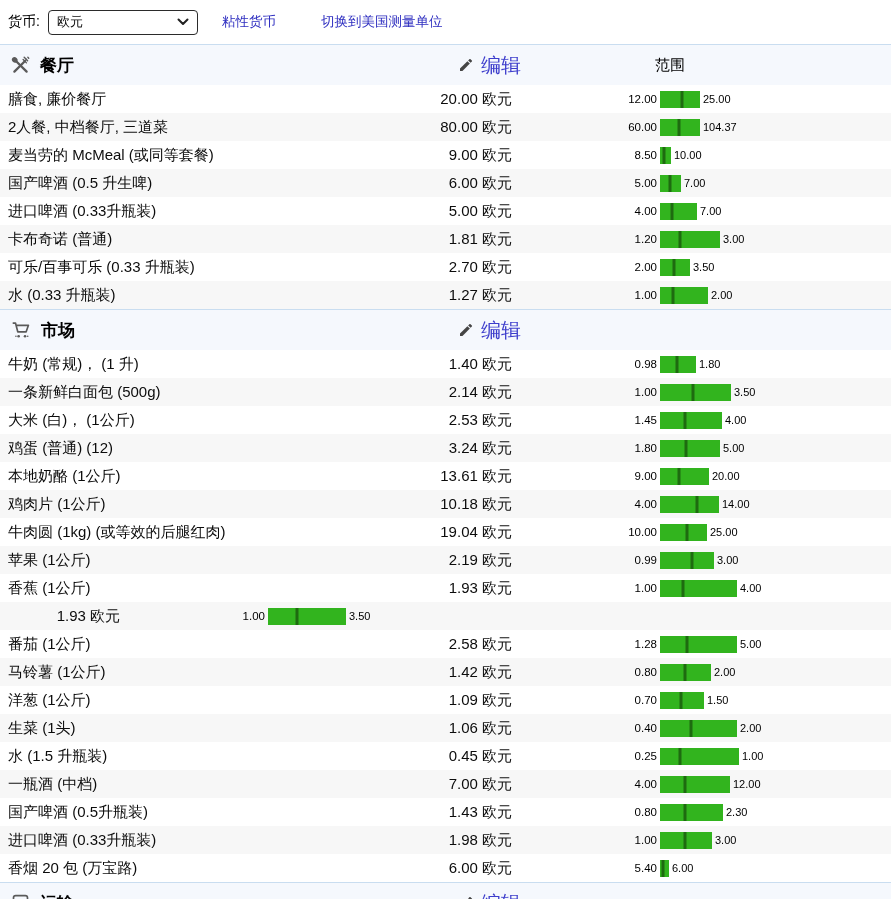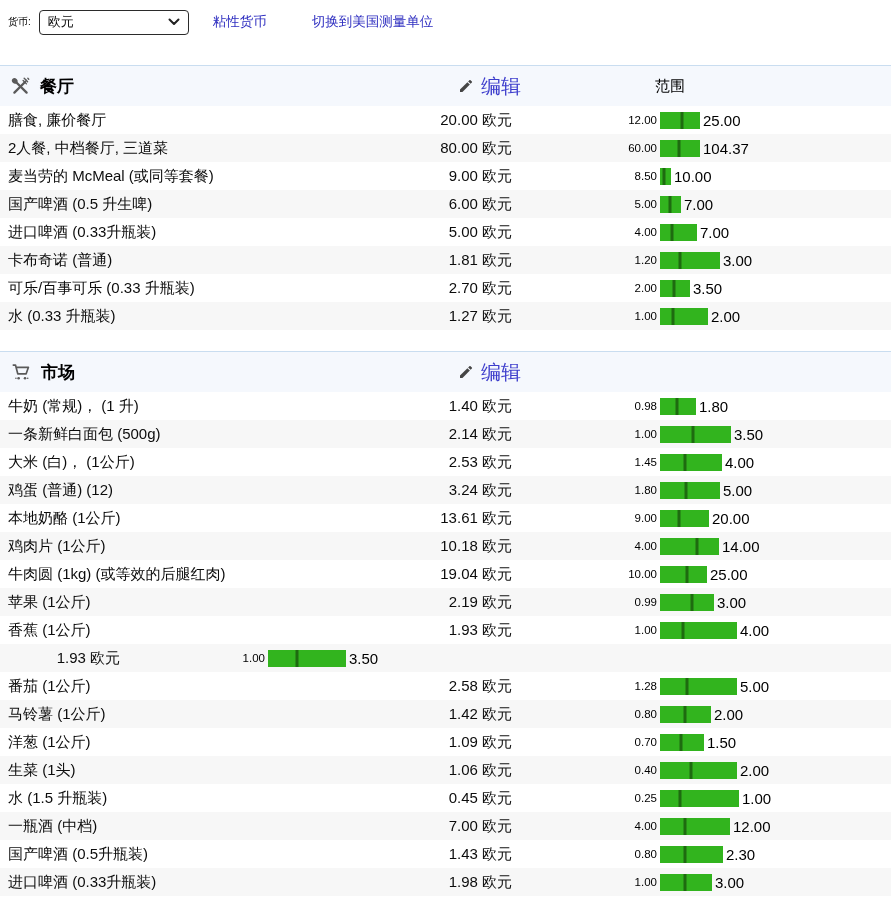--- a/index.html
+++ b/index.html
@@ -3,51 +3,51 @@
 <meta charset="utf-8">
 <style>
   html,body{margin:0;padding:0;}
   body{
     width:891px;height:899px;overflow:hidden;background:#fff;
     font-family:"Liberation Sans","DejaVu Sans",sans-serif;color:#0c0c0c;
     position:relative;
   }
   
   .topbar{height:44px;display:flex;align-items:center;padding-left:8px;box-sizing:border-box;}
-  .cur-label{font-size:10px;color:#000;margin-right:8px;}
+  .cur-label{font-size:14px;color:#000;margin-right:8px;}
   .select{
     width:150px;height:25px;border:1.5px solid #2b2b2b;border-radius:4px;background:#fff;
     display:flex;align-items:center;justify-content:space-between;
     padding:0 8px 0 8px;font-size:13px;cursor:pointer;box-sizing:border-box;
   }
   .select svg{flex:0 0 auto;}
   .toplink{font-size:13.5px;color:#2e2ec0;text-decoration:none;cursor:pointer;}
   .toplink.l1{margin-left:24px;}
   .toplink.l2{margin-left:45px;}
   
   .section-header{
     height:41px;background:#f5f8fd;border-top:1px solid #c9ddf0;
-    display:flex;align-items:center;padding-left:10px;box-sizing:border-box;position:relative;margin-top:21px;
+    display:flex;align-items:center;padding-left:10px;box-sizing:border-box;position:relative;
   }
   .sec-icon{display:inline-flex;margin-right:9px;}
   .sec-title{font-size:17px;font-weight:bold;color:#000;}
   .edit-link{position:absolute;left:458px;top:0;height:100%;display:flex;align-items:center;gap:7px;cursor:pointer;}
   .edit-link .lbl{font-size:20px;color:#3d3dcc;}
   .range-col-header{position:absolute;left:628px;width:84px;text-align:center;font-size:15px;color:#000;}
   
   .row{height:28px;display:flex;align-items:center;}
   .rows .row:nth-child(even){background:#f7f7f7;}
   .item-name{flex:1;padding-left:8px;font-size:15px;white-space:nowrap;overflow:hidden;}
   .item-price{width:120px;text-align:right;font-size:15px;white-space:nowrap;}
   .range{width:379px;display:flex;align-items:center;box-sizing:border-box;}
   .range .min{width:145px;text-align:right;font-size:11.5px;color:#000;white-space:nowrap;}
   .bar-wrap{margin-left:3px;}
   .bar{height:17px;background:#32b41e;position:relative;}
   .marker{position:absolute;top:0;bottom:0;width:3px;background:#1e6b10;transform:translateX(-50%);}
-  .range .max{margin-left:3px;font-size:15px;color:#000;white-space:nowrap;}
+  .range .max{margin-left:3px;font-size:11px;color:#000;white-space:nowrap;}
 </style>
 </head>
 <body>
 
 <div class="topbar">
   <span class="cur-label">货币:</span>
   <div class="select">
     <span>欧元</span>
     <span style="display:inline-flex;">
       <svg width="12" height="8" viewBox="0 0 12 8">

